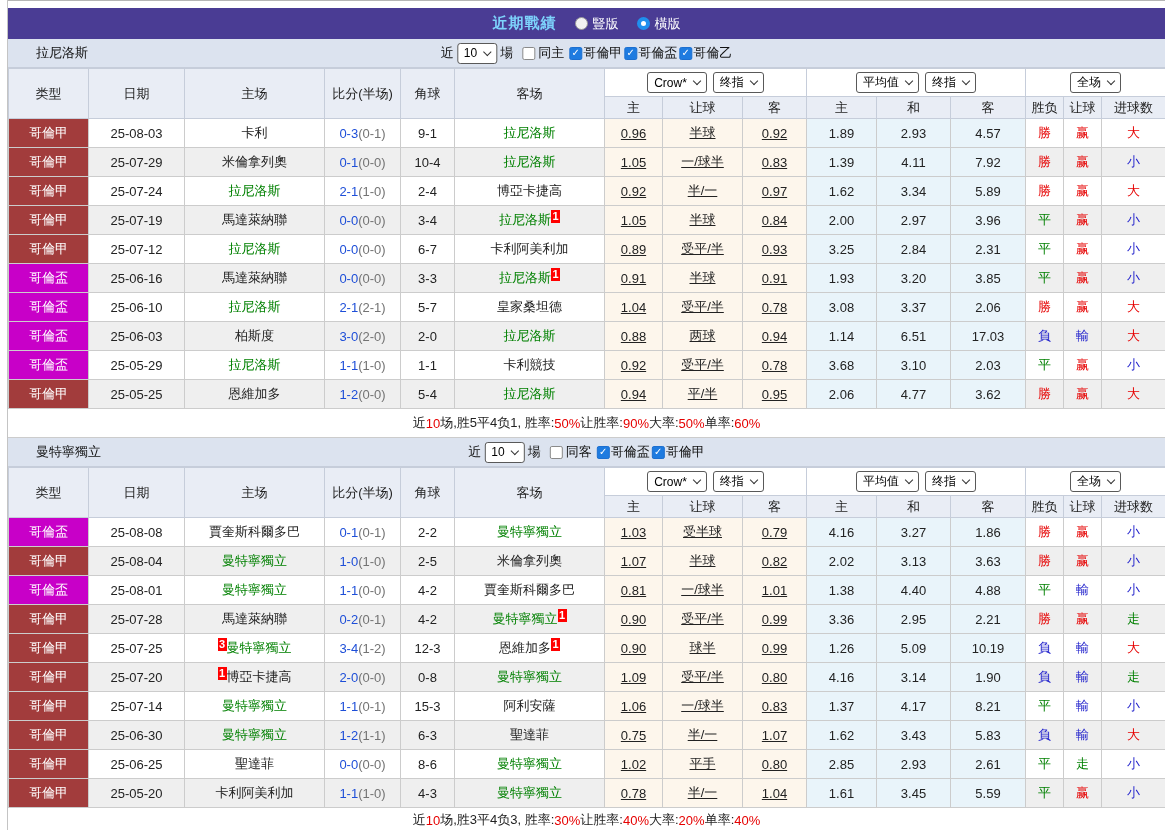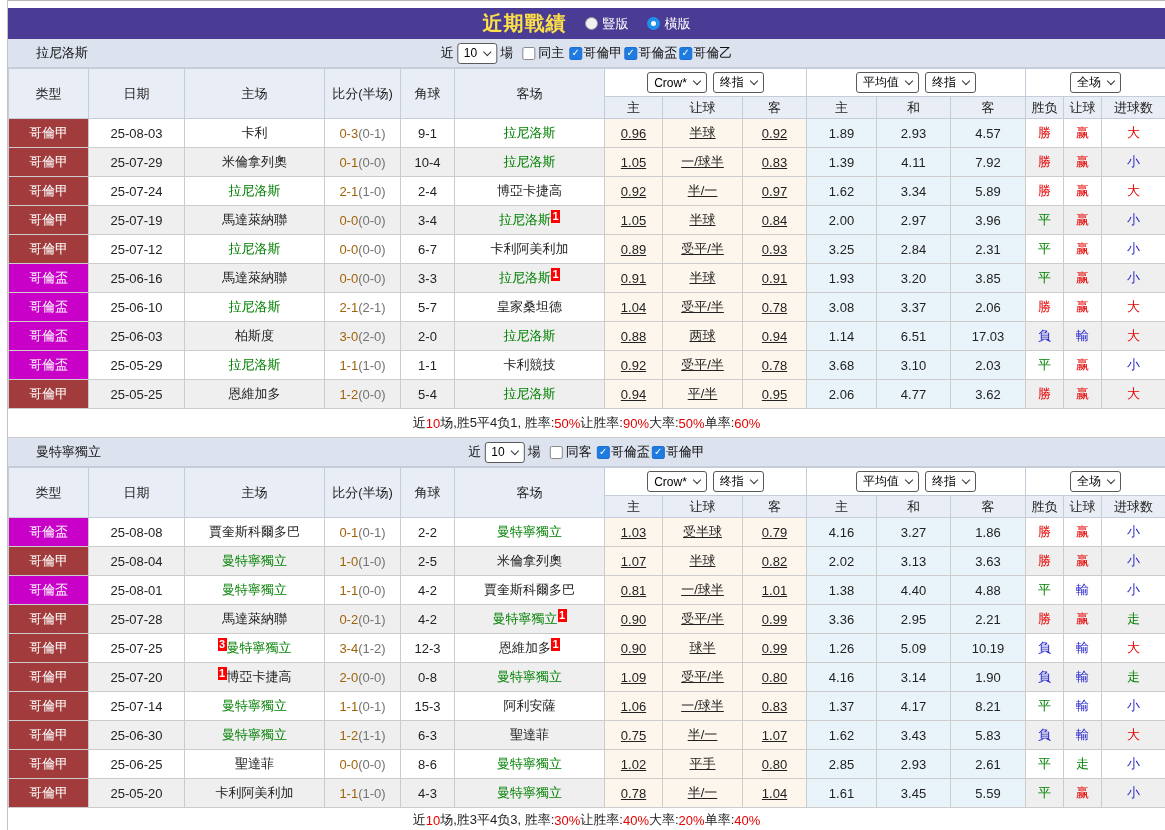--- a/index.html
+++ b/index.html
@@ -3,21 +3,21 @@
 <meta charset="utf-8">
 <style>
   * { box-sizing: border-box; margin: 0; padding: 0; }
   html,body { width:1165px; height:830px; overflow:hidden; background:#fff;
     font-family:"Liberation Sans","DejaVu Sans",sans-serif; }
   .page { margin-left:7px; width:1158px; border-left:1px solid #c4c4c4; }
   .top-strip { height:8px; border-top:1px solid #b5b5b5; background:#fff; }
 
   
   .title-bar { height:31px; background:#4a3c94; display:flex; align-items:center; justify-content:center; gap:18px; }
-  .main-title { color:#fde047; font-weight:bold; font-size:20px; letter-spacing:1px; }
+  .main-title { color:#7dd3fc; font-weight:bold; font-size:15px; letter-spacing:1px; }
   .radio-opt { display:inline-flex; align-items:center; gap:5px; color:#fff; font-size:13px; cursor:pointer; }
   .radio { width:13px; height:13px; border-radius:50%; background:#f2f2f2; border:1px solid #999; display:inline-block; }
   .radio.selected { width:13px; height:13px; background:#fff; border:4px solid #1f8fee; }
 
   
   .band { height:29px; background:#dce3ef; border-bottom:1px solid #c6cdda; position:relative; display:flex; align-items:center; font-size:13px; color:#111; }
   .band .team-name { margin-left:28px; }
   .band .controls { position:absolute; left:50%; transform:translateX(-50%); display:flex; align-items:center; white-space:nowrap; gap:3px; }
 
   
@@ -40,21 +40,21 @@
   .hdr-sels { display:flex; align-items:center; justify-content:center; gap:6px; }
   tbody td { height:29px; }
   tr.odd  td.plain { background:#fff; }
   tr.even td.plain { background:#efefef; }
   td.crow { background:#fdf6ec;text-decoration:underline; }
   td.avg  { background:#e9f4fa; }
   td.league-cell { color:#fff; }
   .lg-jia { background:#a23c3c; }
   .lg-bei { background:#c800c8; }
   .team-green { color:#008000; }
-  .score-main { color:#a16207; }
+  .score-main { color:#1d4ed8; }
   .score-half { color:#737373; }
   .badge { display:inline-block; background:#f00; color:#fff; font-size:11px; font-weight:bold; line-height:13px; height:13px; min-width:9px; padding:0 1px; position:relative; top:-4px; }
   .c-r { color:#e60000; }
   .c-g { color:#008000; }
   .c-b { color:#2323cc; }
   .c-k { color:#222; }
 
   .summary { height:29px; display:flex; align-items:center; justify-content:center; font-size:13px; background:#fff; border-bottom:1px solid #ccc; }
   .summary.last { height:24px; border-bottom:none; }
 </style>

